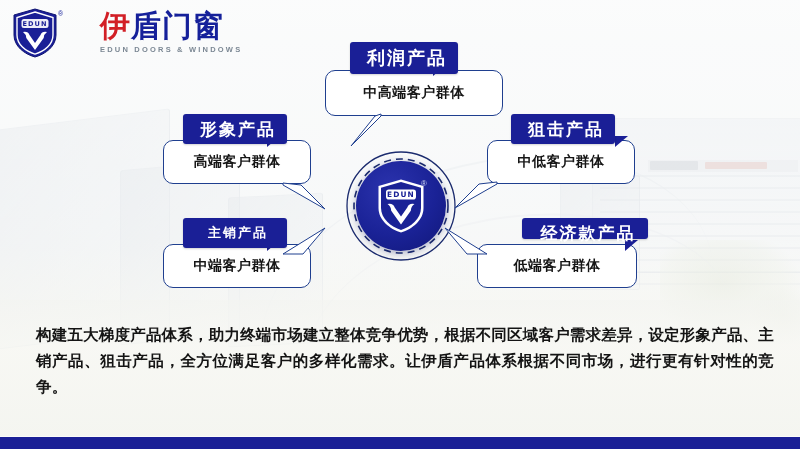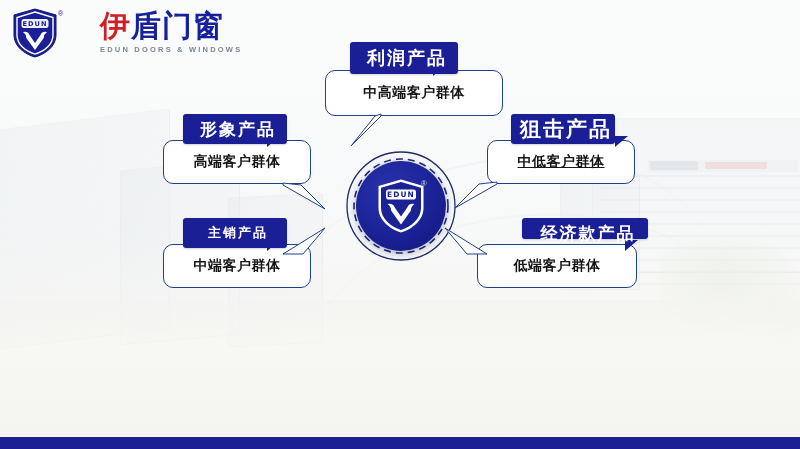--- a/index.html
+++ b/index.html
@@ -194,22 +194,22 @@
   #c-lb .badge { left:20px; top:-26px; width:104px; height:30px; line-height:30px; font-size:13px; }
   #c-lb .badge-tail {
     left:104px; top:-4px;
     border-left:13px solid #1a1f96;
     border-bottom:11px solid transparent;
   }
 
   
   #c-rt { left:487px; top:140px; }
   #c-rt .bubble { width:148px; height:44px; display:flex; align-items:center; justify-content:center; }
-  #c-rt .bubble-body { font-size:14px;text-decoration:underline; }
-  #c-rt .badge { left:24px; top:-26px; width:104px; height:30px; line-height:30px; font-size:21px; }
+  #c-rt .bubble-body { font-size:14px; }
+  #c-rt .badge { left:24px; top:-26px; width:104px; height:30px; line-height:30px; font-size:17px; }
   #c-rt .badge-tail {
     left:128px; top:-4px;
     border-left:13px solid #1a1f96;
     border-bottom:11px solid transparent;
   }
 
   
   #c-rb { left:477px; top:244px; }
   #c-rb .bubble { width:160px; height:44px; display:flex; align-items:center; justify-content:center; }
   #c-rb .bubble-body { font-size:14px; }
@@ -364,17 +364,18 @@
     </svg>
     <div class="bubble">
       <span class="bubble-body">低端客户群体</span>
     </div>
     <div class="badge">
       <span class="bt">经济款产品</span>
     </div>
     <div class="badge-tail"></div>
   </div>
 
+  <div class="para">构建五大梯度产品体系，助力终端市场建立整体竞争优势，根据不同区域客户需求差异，设定形象产品、主销产品、狙击产品，全方位满足客户的多样化需求。让伊盾产品体系根据不同市场，进行更有针对性的竞争。</div>
 
   <div class="bottom-bar-edge"></div>
   <div class="bottom-bar"></div>
 
 </div>
 
 </body></html>

